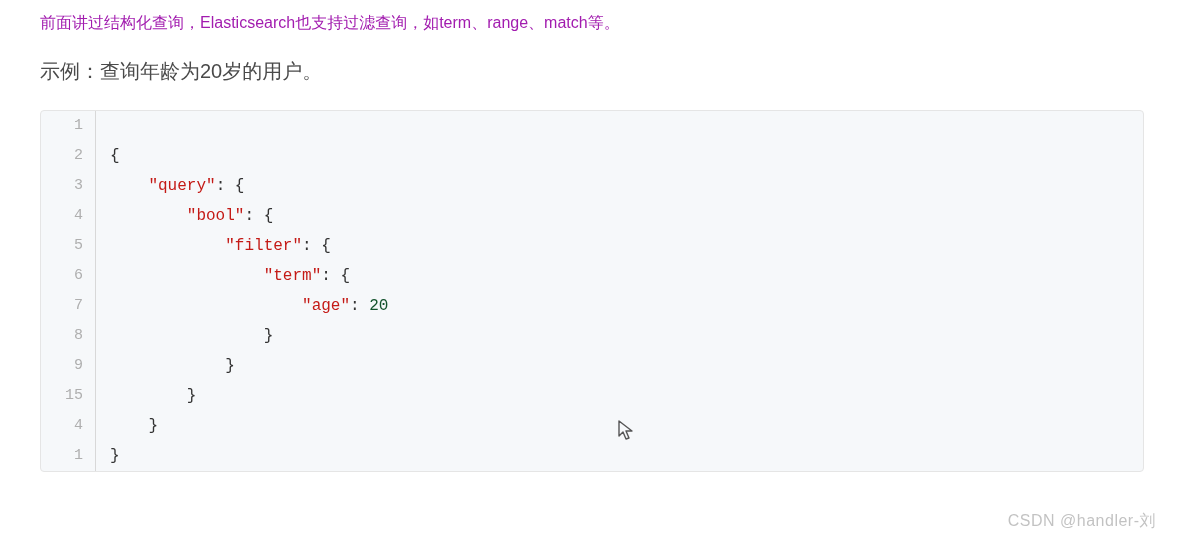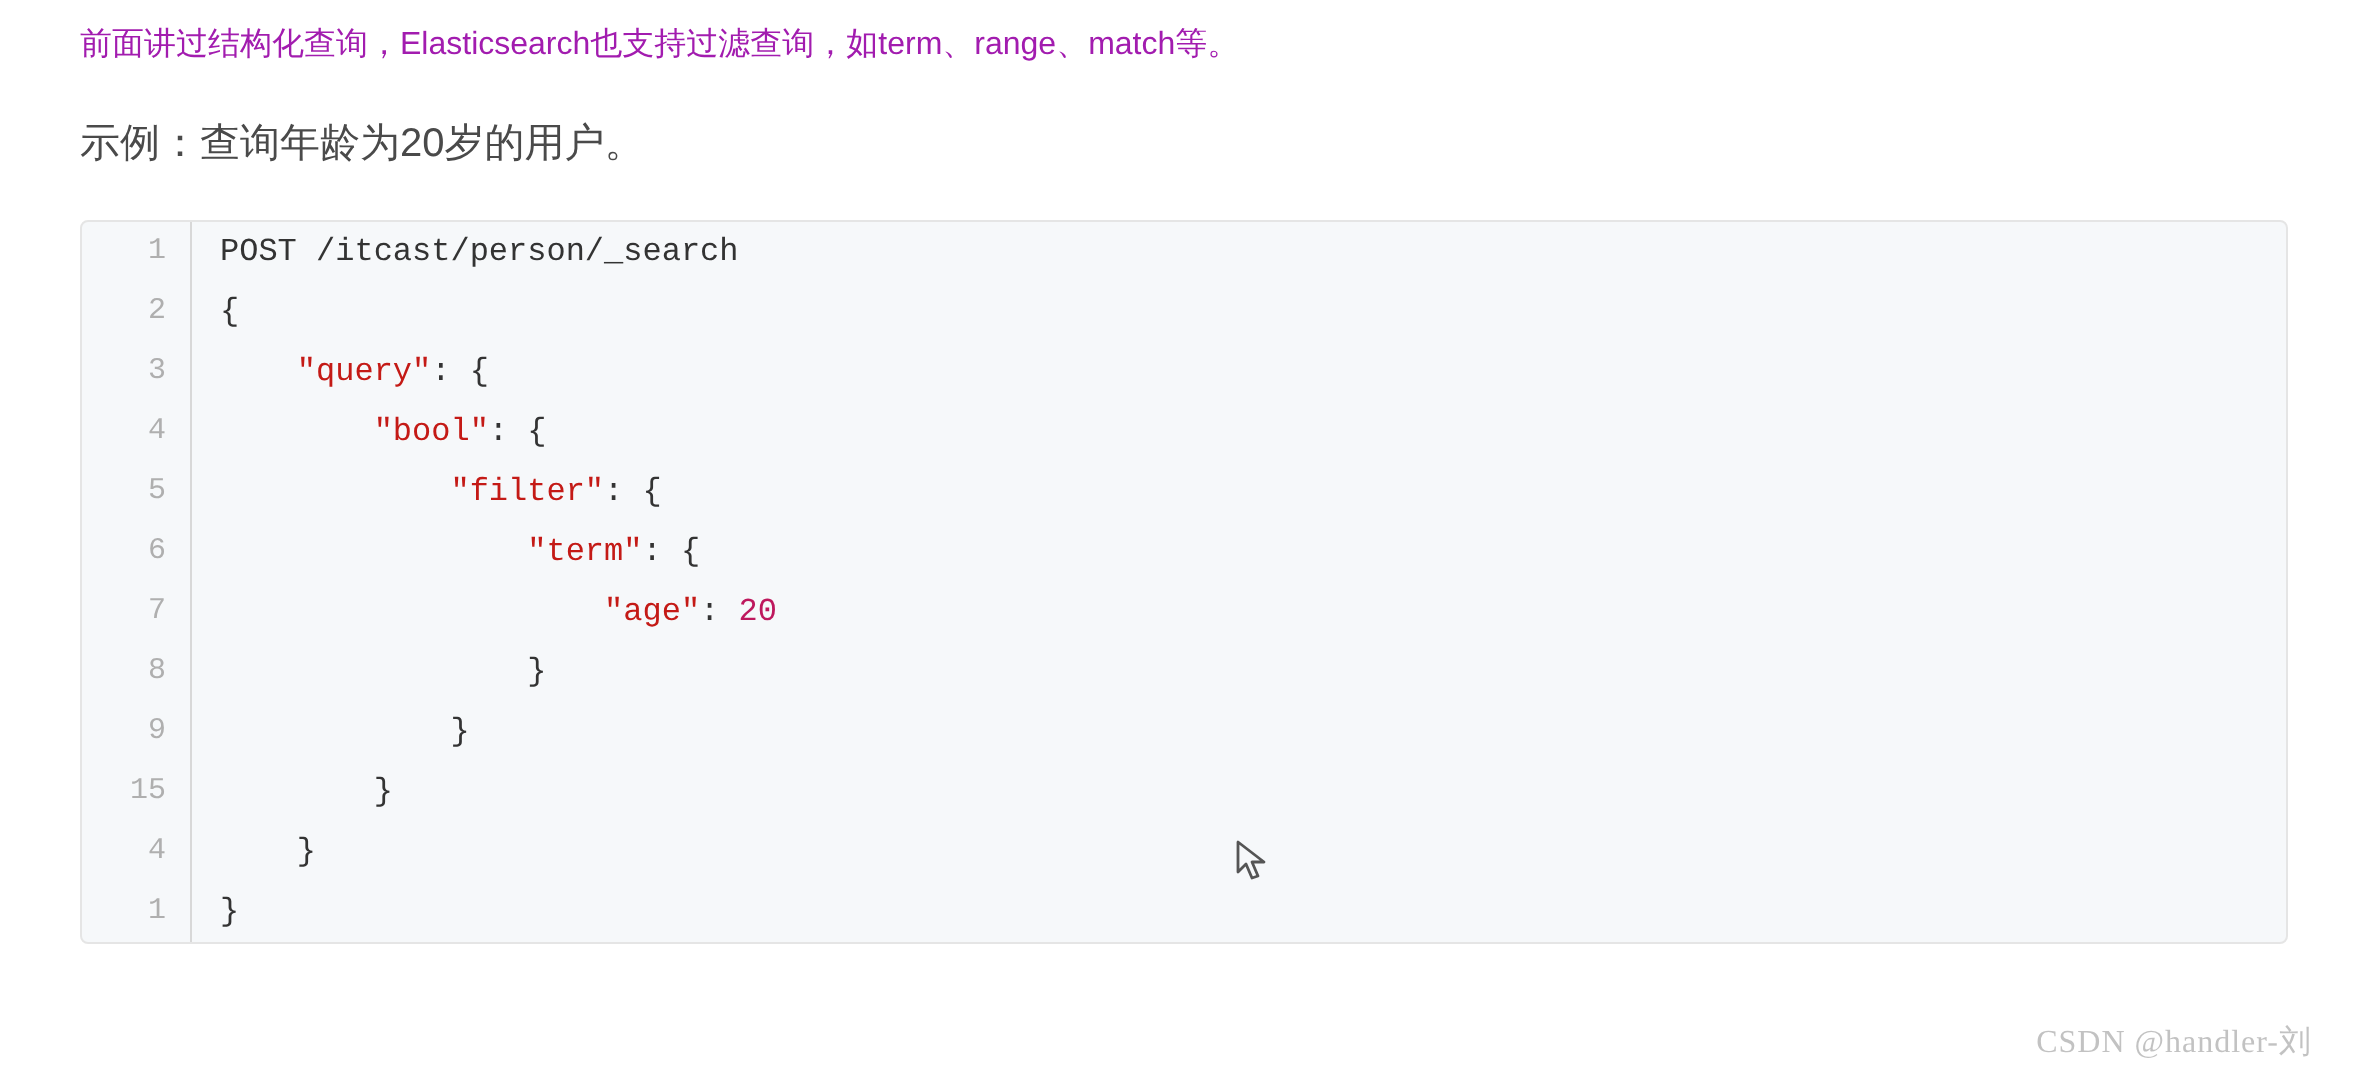--- a/index.html
+++ b/index.html
@@ -47,29 +47,29 @@
       user-select: none;
       flex-shrink: 0;
       font-size: 15px;
     }
     .code-content {
       padding-left: 14px;
       white-space: pre;
       color: #333333;
     }
     .tok-str  { color: #c41a16; }
-    .tok-num  { color: #be185d; }
+    .tok-num  { color: #14532d; }
     .tok-pln  { color: #333333; }
     .watermark {
       position: absolute;
       right: 28px;
       bottom: 6px;
       color: rgba(120,120,120,0.45);
       font-size: 16px;
-      font-family: Liberation Serif, serif;
+      font-family: Liberation Sans, sans-serif;
       letter-spacing: 0.5px;
       pointer-events: none;
     }
     .cursor-icon {
       position: absolute;
       left: 618px;
       top: 420px;
       width: 16px;
       height: 22px;
       pointer-events: none;
@@ -77,21 +77,20 @@
   </style>
 </head>
 <body>
 
 <p class="intro">前面讲过结构化查询，Elasticsearch也支持过滤查询，如term、range、match等。</p>
 <p class="example-label">示例：查询年龄为20岁的用户。</p>
 
 <div class="code-block" id="code-block">
     <div class="code-line">
       <div class="gutter">1</div>
-      <div class="code-content"><span class="tok-pln">POST /itcast/person/_search</span></div>
     </div>
     <div class="code-line">
       <div class="gutter">2</div>
       <div class="code-content"><span class="tok-pln">{</span></div>
     </div>
     <div class="code-line">
       <div class="gutter">3</div>
       <div class="code-content"><span class="tok-pln">    </span><span class="tok-str">"query"</span><span class="tok-pln">: {</span></div>
     </div>
     <div class="code-line">

